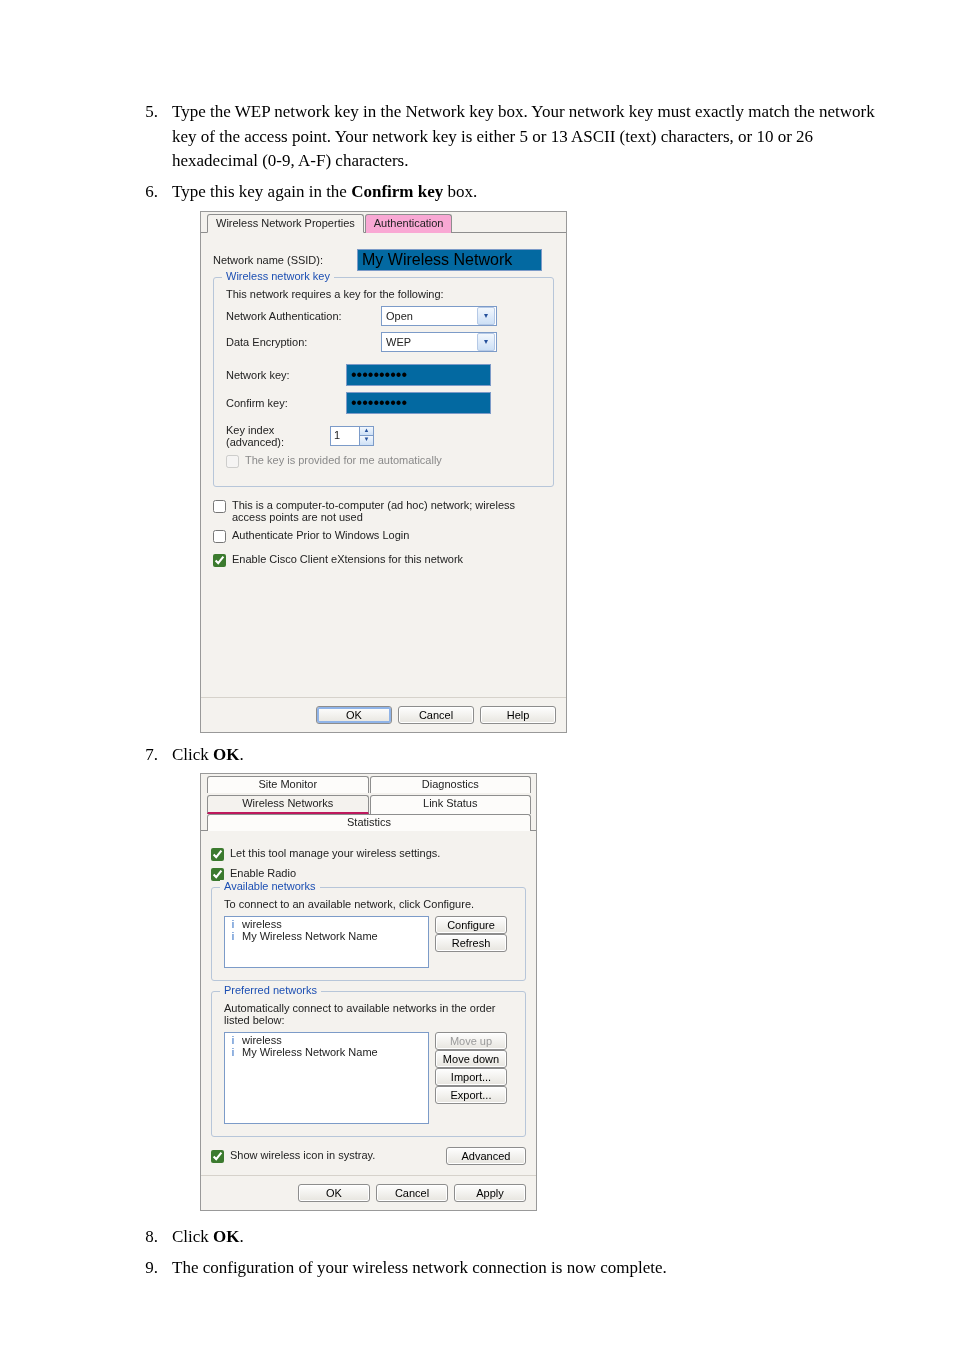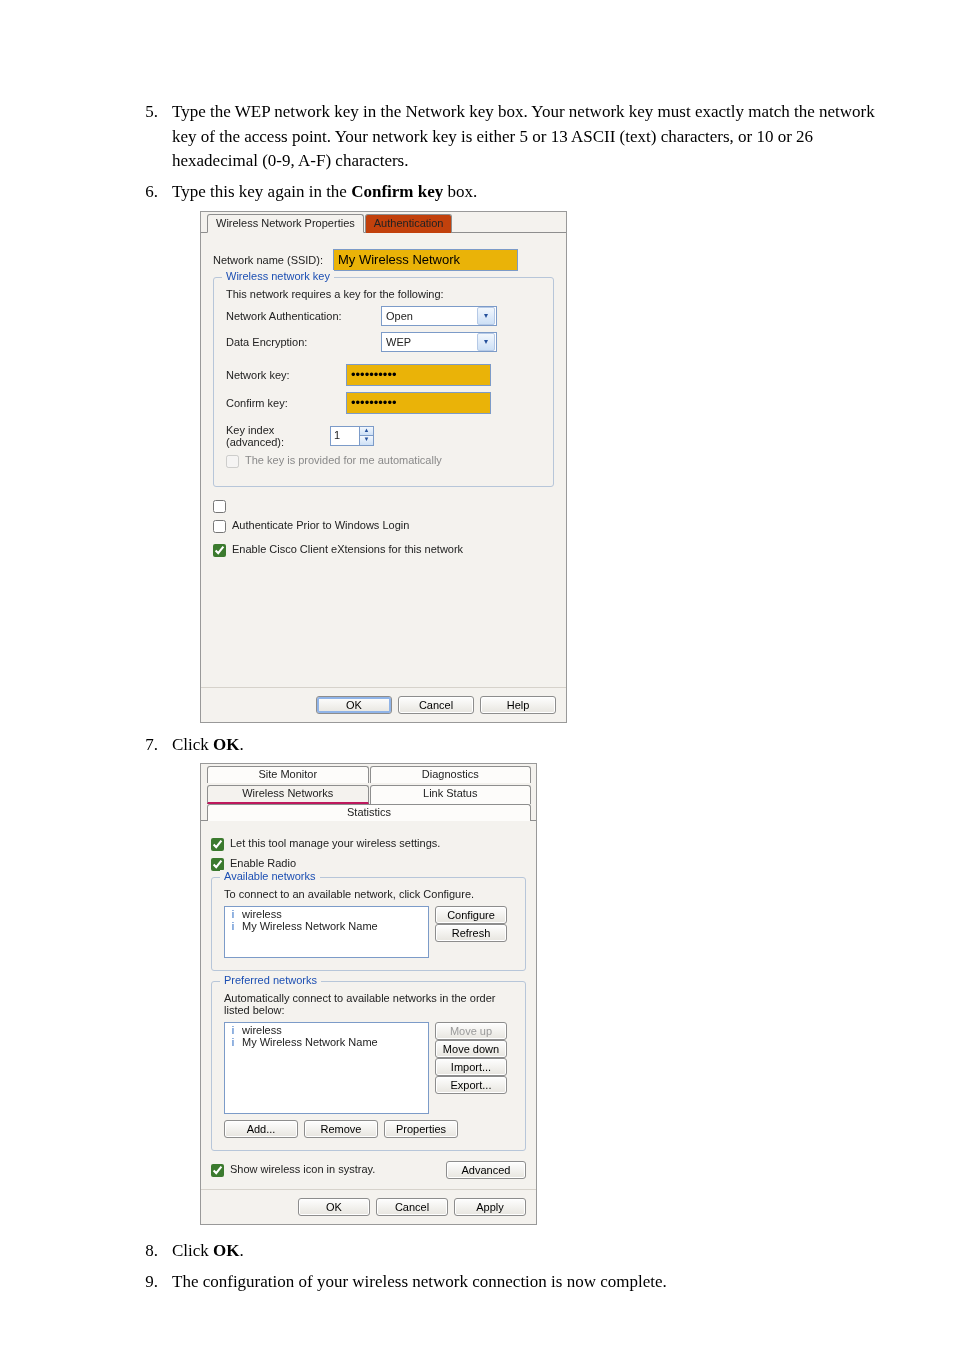--- a/index.html
+++ b/index.html
@@ -42,21 +42,21 @@
       width: 335px;
     }
     .tabrow {
       display: flex;
       padding: 2px 4px 0 6px;
       font-size: 11px;
     }
     .tab {
       border: 1px solid #8e8e8e;
       border-bottom: none;
-      background: #c2410c;
+      background: #f9a8d4;
       padding: 2px 8px 3px 8px;
       border-radius: 3px 3px 0 0;
       margin-right: 1px;
       cursor: default;
     }
     .tab.front {
       background: #f4f2ee;
       position: relative;
       z-index: 2;
       border-bottom: 1px solid #f4f2ee;
@@ -66,28 +66,28 @@
       margin-top: -1px;
       padding: 10px 12px 14px 12px;
       background: #f4f2ee;
     }
     .row {
       display: flex;
       align-items: center;
       margin: 6px 0;
     }
     .lbl {
-      width: 120px;
+      width: 144px;
     }
     .inp {
       border: 1px solid #7c9bc8;
-      background: #eab308;
+      background: #0369a1;
       padding: 2px 4px;
       height: 16px;
-      font-size: 13px;
+      font-size: 16px;
       font-family: Tahoma, Arial, sans-serif;
     }
     .inp.long { width: 175px; }
     .inp.med  { width: 135px; }
     .select {
       display: inline-flex;
       border: 1px solid #7c9bc8;
       background: #fff;
       padding: 0 0 0 4px;
       height: 18px;
@@ -310,20 +310,21 @@
           </span>
         </div>
         <label class="chk disabled">
           <input type="checkbox" disabled="" style="">
           <span>The key is provided for me automatically</span>
         </label>
       </div>
 
       <label class="chk" style="margin-top:12px;">
         <input type="checkbox" style="">
+        <span style="max-width:300px;">This is a computer-to-computer (ad hoc) network; wireless access points are not used</span>
       </label>
       <label class="chk">
         <input type="checkbox" style="">
         <span>Authenticate Prior to Windows Login</span>
       </label>
       <label class="chk" style="margin-top:10px;">
         <input type="checkbox" checked="" style="">
         <span>Enable Cisco Client eXtensions for this network</span>
       </label>
 
@@ -402,25 +403,20 @@
               </div>
             </div>
           </div>
           <div class="sidebtns">
             <div class="winbtn-sm disabled">Move up</div>
             <div class="winbtn-sm">Move down</div>
             <div class="winbtn-sm">Import...</div>
             <div class="winbtn-sm">Export...</div>
           </div>
         </div>
-        <div class="rowbtns">
-          <div class="winbtn-sm" style="width:72px">Add...</div>
-          <div class="winbtn-sm" style="width:72px">Remove</div>
-          <div class="winbtn-sm" style="width:72px">Properties</div>
-        </div>
       </div>
 
       <div style="display:flex; justify-content:space-between; align-items:center; margin-top:10px;">
         <label class="chk" style="margin:0;">
           <input type="checkbox" checked="" style="">
           <span>Show wireless icon in systray.</span>
         </label>
         <div class="winbtn-sm" style="width:78px">Advanced</div>
       </div>
     </div>

